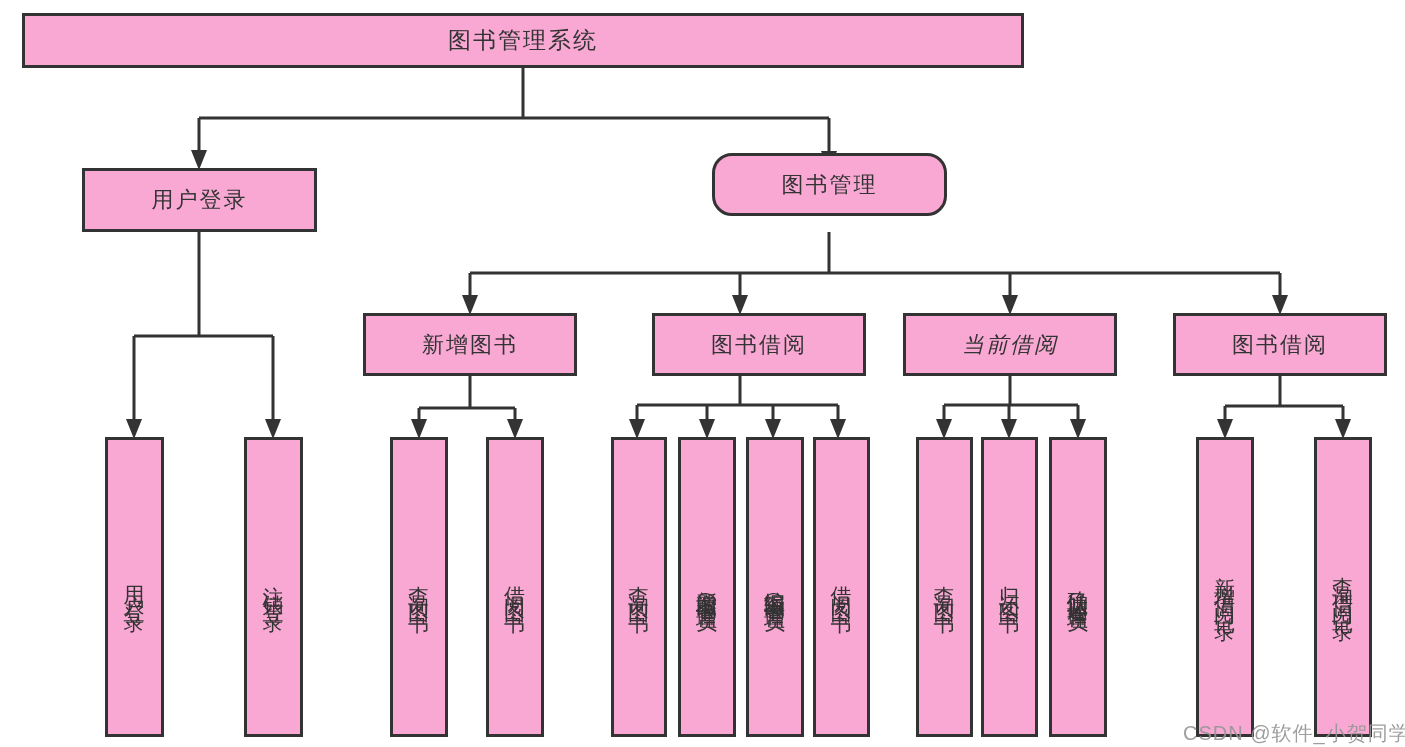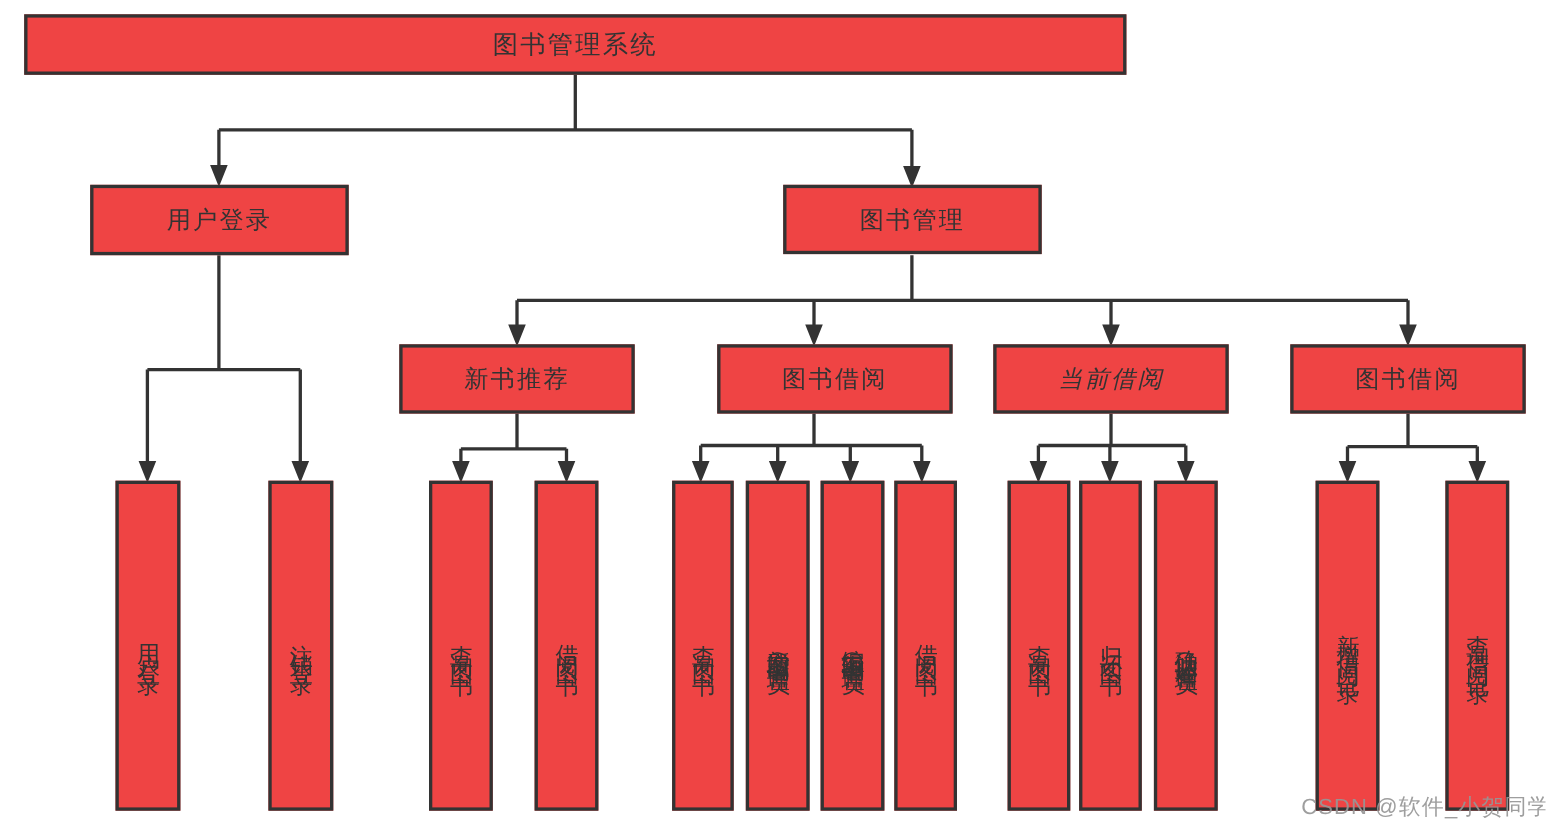--- a/index.html
+++ b/index.html
@@ -8,21 +8,21 @@
     background:#ffffff;
     font-family:"Liberation Sans", sans-serif;
     position:relative;
     overflow:hidden;
     color:#333333;
   }
   .stage { position:absolute; left:0; top:0; width:1405px; height:747px; }
   svg.wires { position:absolute; left:0; top:0; }
   .node {
     position:absolute;
-    background:#ef4444;
+    background:#f9a8d4;
     border:3px solid #333333;
     display:flex;
     align-items:center;
     justify-content:center;
     text-align:center;
     color:#333333;
   }
   .root { left:22px; top:13px; width:1002px; height:55px; font-size:23px; letter-spacing:2px; }
   .l2   { top:168px; height:64px; width:235px; font-size:22px; letter-spacing:2px; }
   .l3   { top:313px; height:63px; width:214px; font-size:22px; letter-spacing:2px; }
@@ -82,26 +82,26 @@
       M1335 419 L1351 419 L1343 439 Z"></path>
   </svg>
 
   <div class="node root">
     <span>图书管理系统</span>
   </div>
 
   <div class="node l2" style="left:82px;">
     <span>用户登录</span>
   </div>
-  <div class="node l2" style="left:712px;top:168px;height:63px;">
+  <div class="node l2" style="left:712px;top:153px;height:63px;border-radius:20px;">
     <span>图书管理</span>
   </div>
 
   <div class="node l3" style="left:363px;">
-    <span>新书推荐</span>
+    <span>新增图书</span>
   </div>
   <div class="node l3" style="left:652px;">
     <span>图书借阅</span>
   </div>
   <div class="node l3" style="left:903px;font-style:italic;">
     <span>当前借阅</span>
   </div>
   <div class="node l3" style="left:1173px;">
     <span>图书借阅</span>
   </div>

